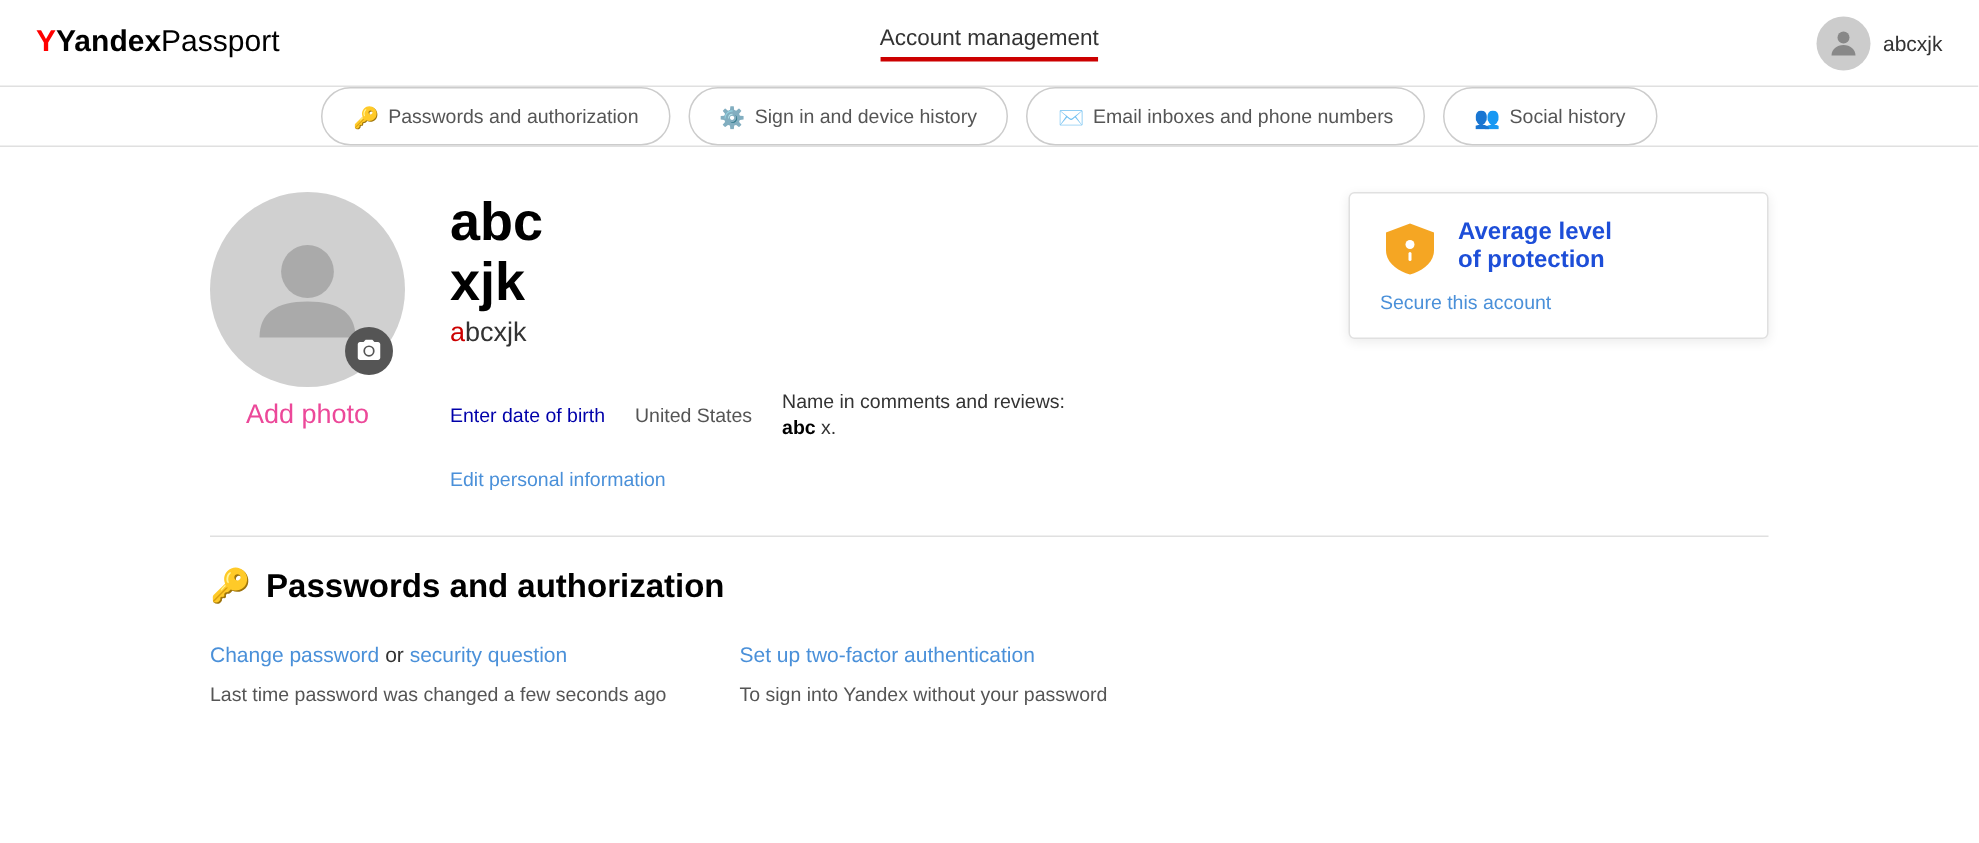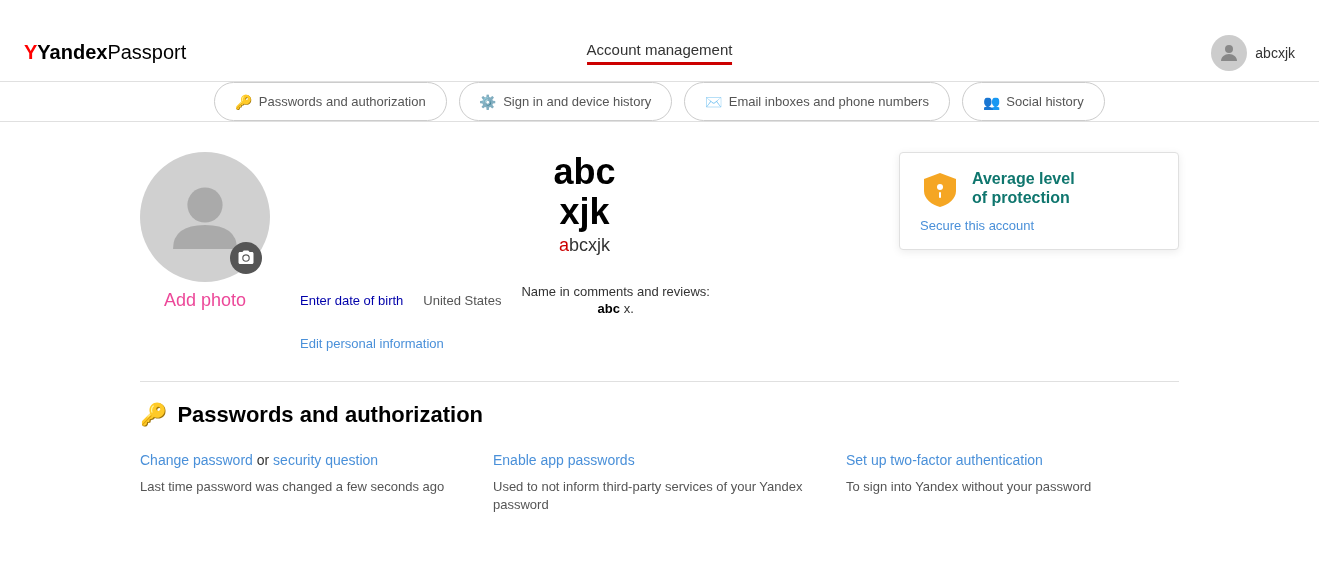--- a/index.html
+++ b/index.html
@@ -7,21 +7,20 @@
 
     
     .header {
       display: flex;
       align-items: center;
       justify-content: space-between;
       padding: 0 24px;
       height: 58px;
       border-bottom: 1px solid #e0e0e0;
       position: relative;
-      margin-top: 24px;
     }
     .logo {
       display: flex;
       align-items: center;
       font-size: 20px;
       font-weight: bold;
       color: #000;
     }
     .logo-yandex { color: #000; }
     .logo-passport { color: #000; font-weight: normal; }
@@ -129,21 +128,20 @@
       justify-content: center;
       cursor: pointer;
     }
     .camera-btn svg { width: 18px; height: 18px; fill: #fff; }
     .add-photo-link {
       color: #ec4899; font-size: 18px; cursor: pointer; text-decoration: none;
     }
 
     .profile-info {
       flex: 1;
-      text-align: center;
     }
     .profile-name {
       font-size: 36px;
       font-weight: bold;
       line-height: 1.1;
       color: #000;
     }
     .profile-login {
       font-size: 18px;
       color: #333;
@@ -184,21 +182,21 @@
       margin-bottom: 8px;
     }
     .shield-icon-wrap {
       width: 40px;
       height: 40px;
       flex-shrink: 0;
     }
     .protection-title {
       font-size: 16px;
       font-weight: bold;
-      color: #0f766e;
+      color: #1d4ed8;
       line-height: 1.2;
     }
     .secure-link {
       color: #4a90d9; font-size: 13px; cursor: pointer; text-decoration: none;
     }
 
     
     .divider { border: none; border-top: 1px solid #e0e0e0; margin: 20px 0; }
 
     
@@ -349,26 +347,20 @@
 
       <div class="card-item">
         <div>
           <a class="card-link">Change password</a>
           <span> or </span>
           <a class="card-link">security question</a>
         </div>
         <p class="card-desc">Last time password was changed a few seconds ago</p>
       </div>
 
-      <div class="card-item">
-        <div>
-          <a class="card-link">Enable app passwords</a>
-        </div>
-        <p class="card-desc">Used to not inform third-party services of your Yandex password</p>
-      </div>
 
       <div class="card-item">
         <div>
           <a class="card-link">Set up two-factor authentication</a>
         </div>
         <p class="card-desc">To sign into Yandex without your password</p>
       </div>
 
     </div>
   </div>

